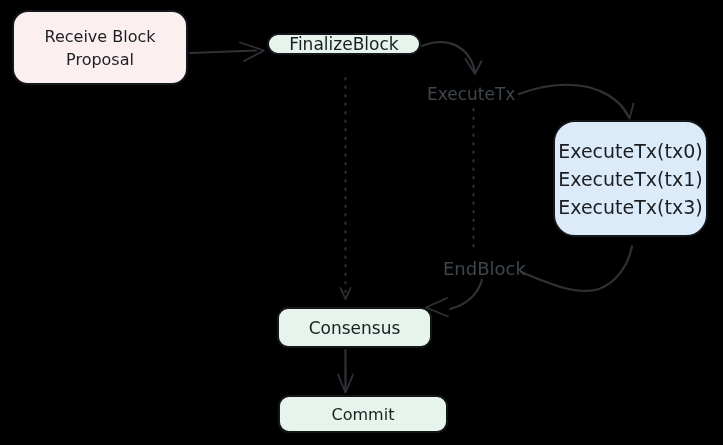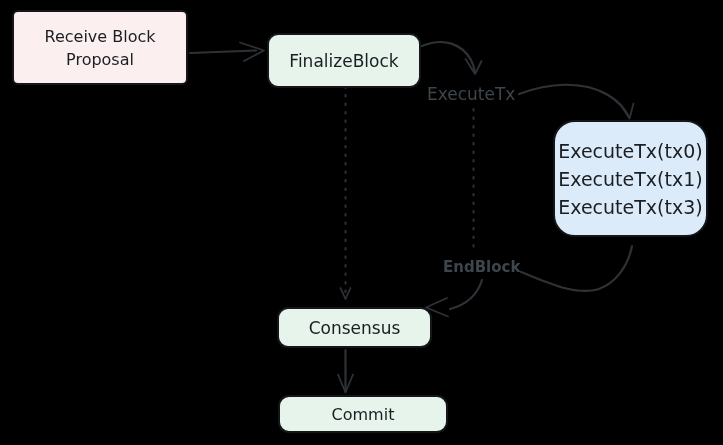--- a/index.html
+++ b/index.html
@@ -18,45 +18,45 @@
     position:absolute;
     border:2px solid #141619;
     display:flex;flex-direction:column;
     align-items:center;justify-content:center;
     text-align:center;
     color:#1b1e22;
     box-sizing:border-box;
   }
   .node-receive{
     left:12px;top:10px;width:176px;height:75px;
-    border-radius:6px;background:#fbf0ef;
+    border-radius:16px;background:#fbf0ef;
     font-size:16px;line-height:23px;
   }
   .node-finalize{
-    left:267px;top:33px;width:154px;height:55px;
+    left:267px;top:33px;width:154px;height:22px;
     border-radius:11px;background:#e6f4ec;font-size:17px;
   }
   .node-execute{
     left:553px;top:120px;width:155px;height:117px;
     border-radius:22px;background:#dcebf9;
     font-size:19px;line-height:28px;
   }
   .node-consensus{
     left:277px;top:307px;width:155px;height:41px;
     border-radius:11px;background:#e6f4ec;font-size:17px;text-align:right;
   }
   .node-commit{
     left:278px;top:395px;width:170px;height:38px;
     border-radius:11px;background:#e6f4ec;font-size:16px;
   }
   .phase-label{
     position:absolute;color:#3e454c;white-space:nowrap;
   }
   .phase-begin{left:427px;top:84px;font-size:17px;}
-  .phase-end{left:443px;top:258px;font-size:15px;font-weight:bold;}
+  .phase-end{left:443px;top:258px;font-size:18px;}
 </style>
 </head>
 <body>
 
 <div class="canvas">
 
   <svg class="wires" viewBox="0 0 723 445" xmlns="http://www.w3.org/2000/svg">
 
     <g>
       <path class="wire" d="M190 53 L256 50.5"></path>

